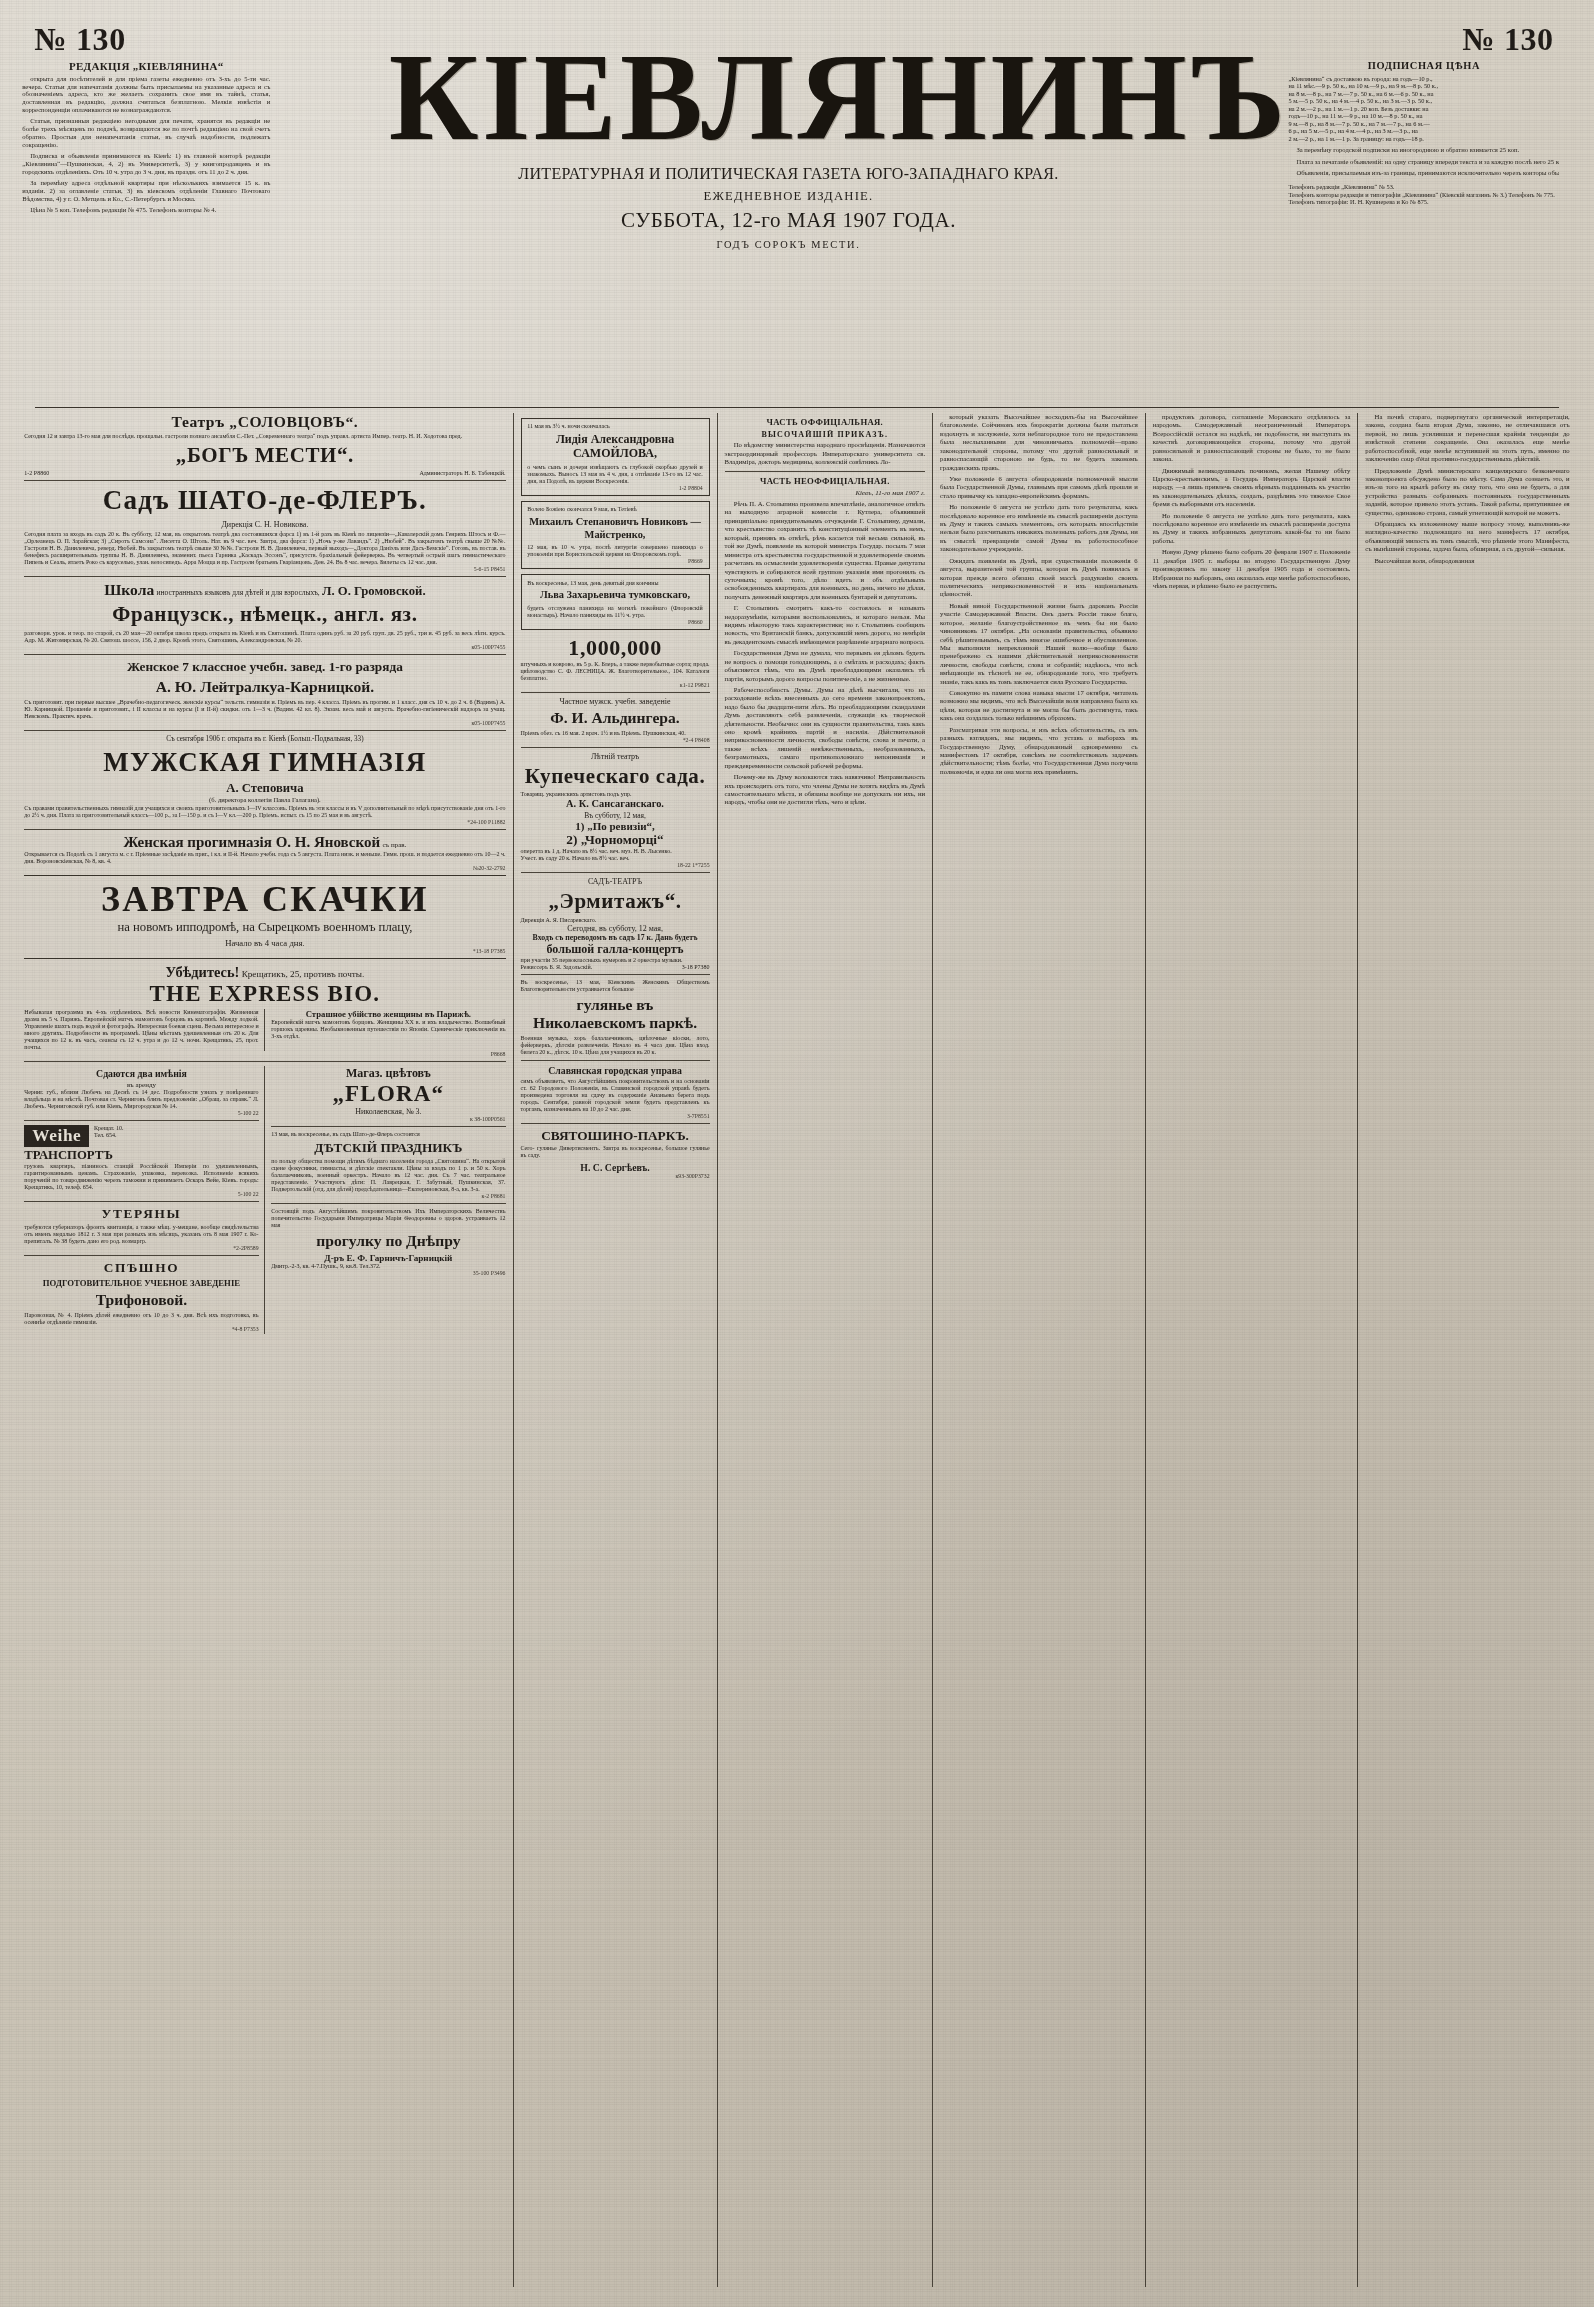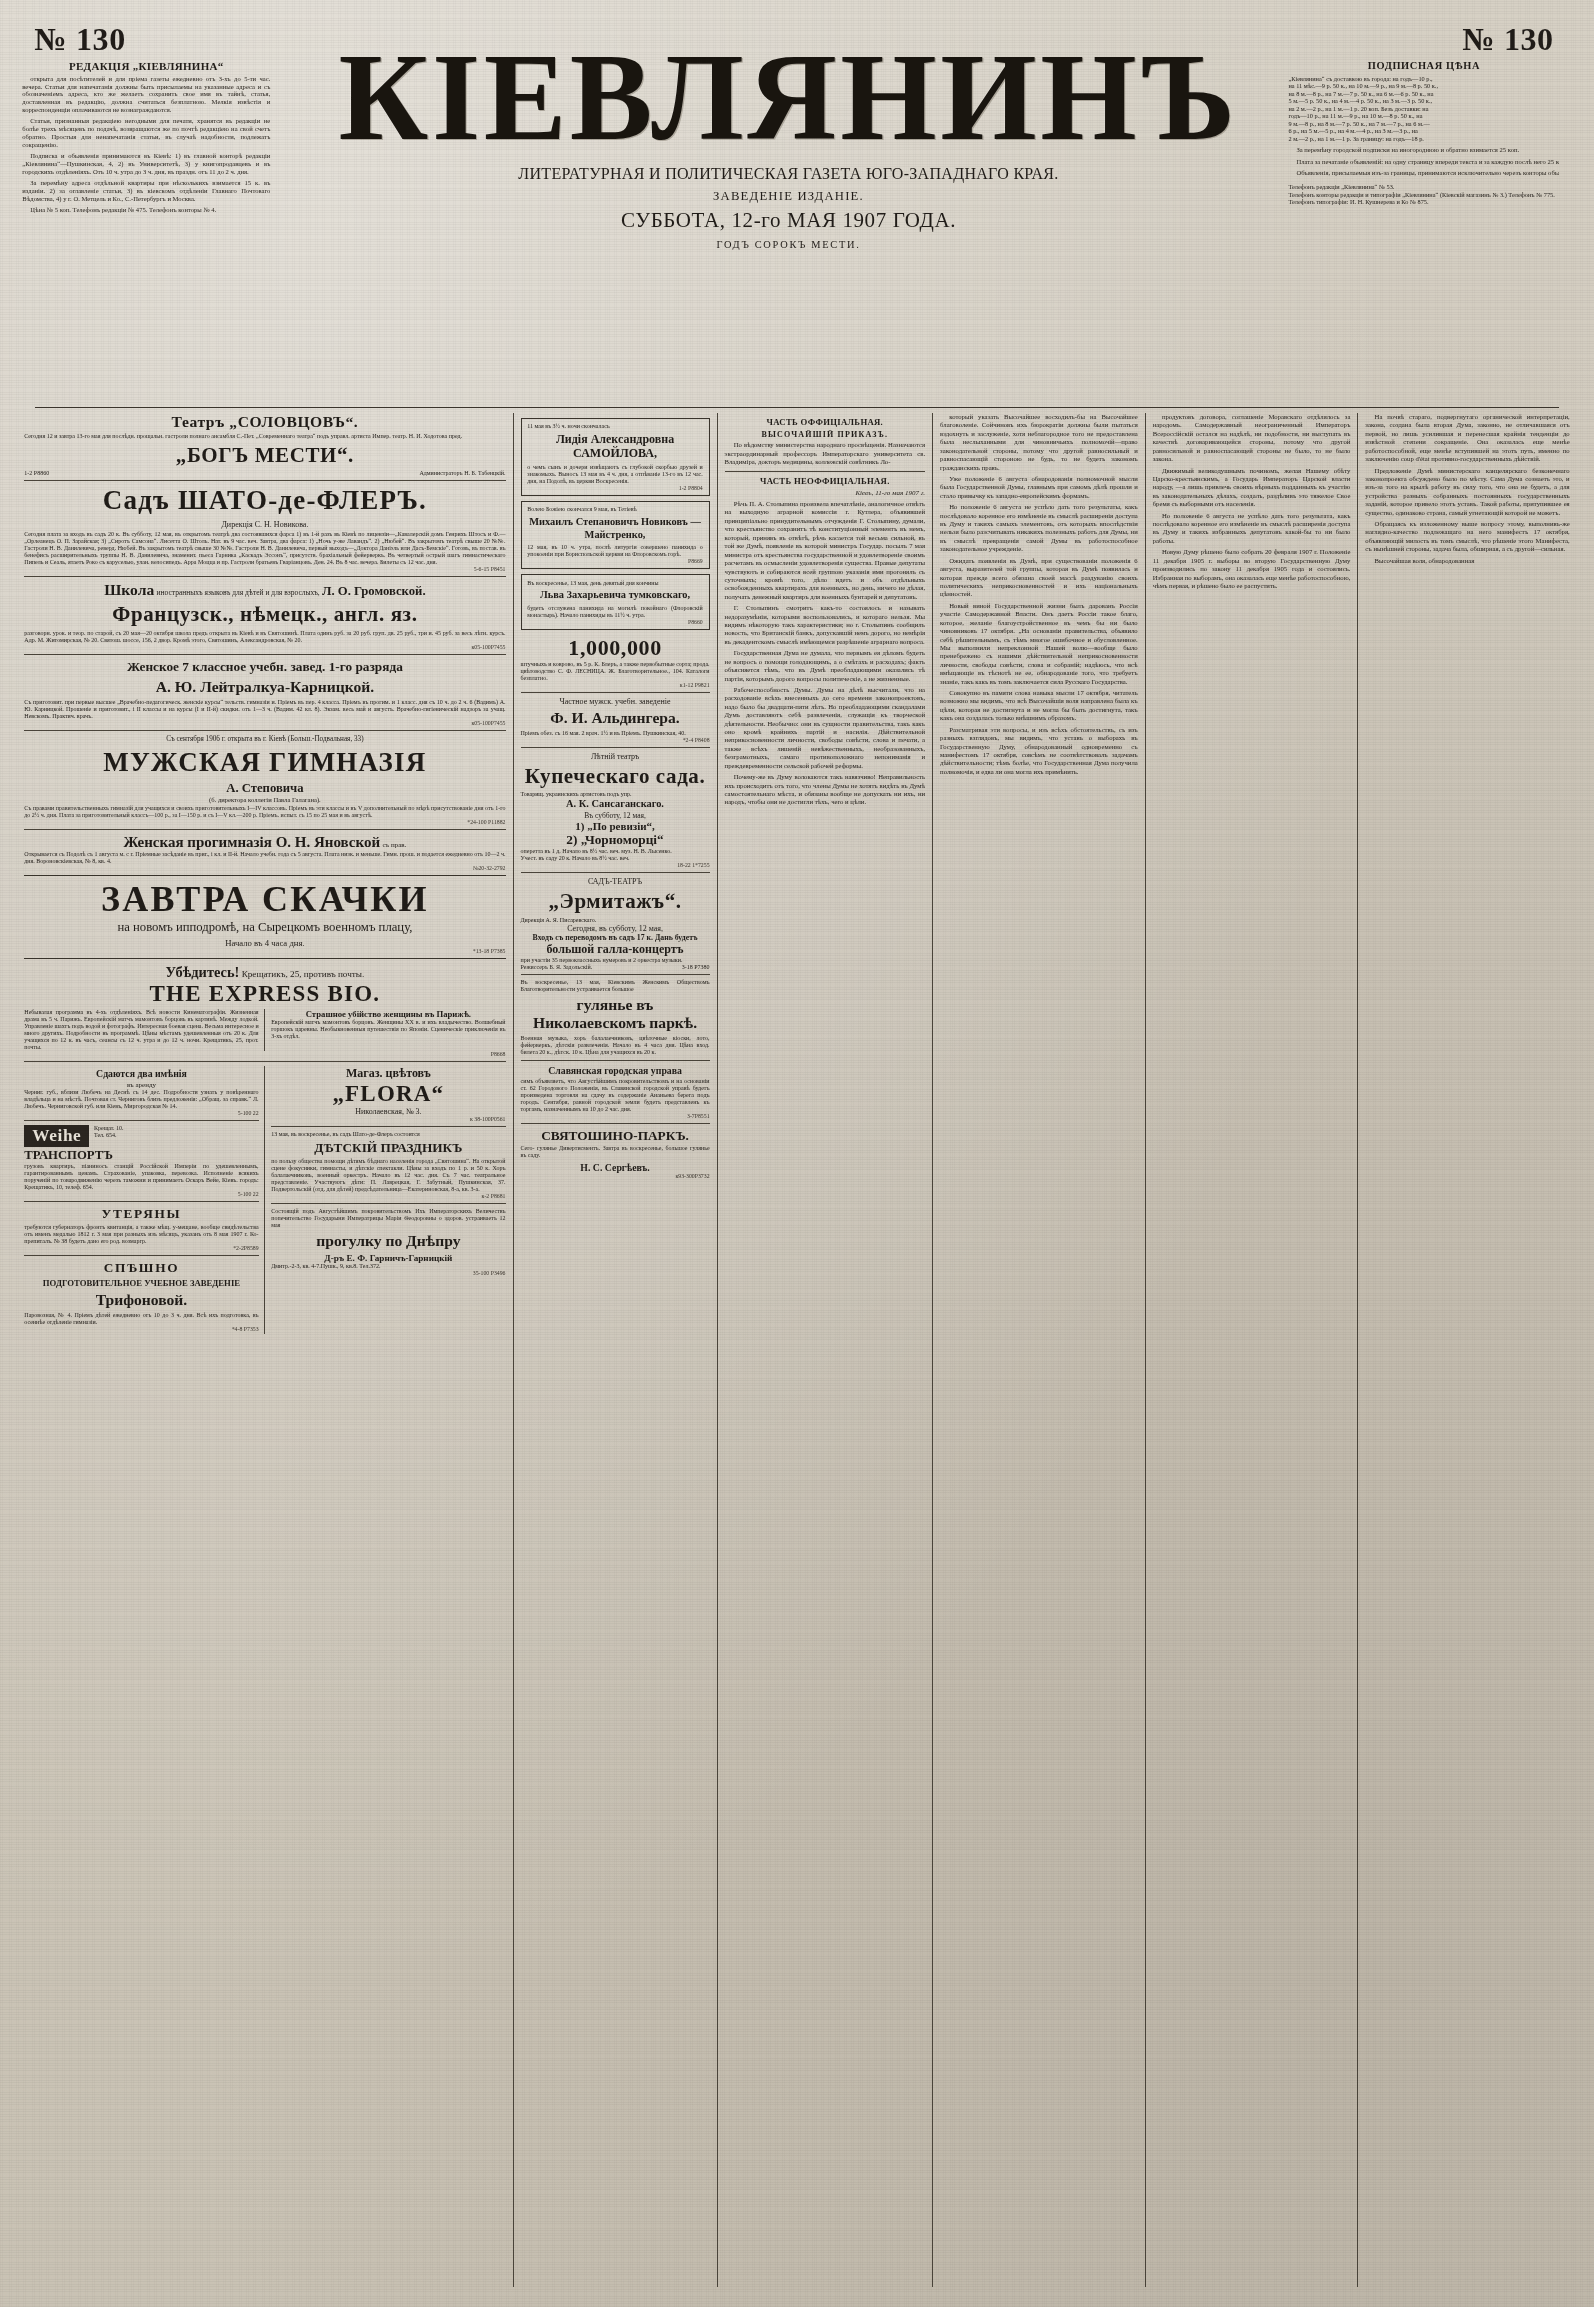--- a/index.html
+++ b/index.html
@@ -69,20 +69,21 @@
     position:absolute; left: 271px; right: 288px; top: 23px; text-align:center;
   }
   .logo {
     font-family:"Liberation Serif", serif;
     font-weight: bold;
     font-size: 124px;
     line-height: 0.96;
     letter-spacing: 3.5px;
     color:#19150f;
     text-shadow: 1.2px 1.2px 0 rgba(90,80,65,.35), -0.6px 0 0 rgba(255,255,255,.25);
+    text-align: right;
   }
   .sub1 { font-size: 16px; margin-top: 8px; letter-spacing: 0.3px; }
   .sub2 { font-size: 12.7px; margin-top: 5.8px; letter-spacing: 1.2px; }
   .sub3 { font-size: 21px; margin-top: 4px; letter-spacing: 0.6px; }
   .sub4 { font-size: 10.4px; margin-top: 5.8px; letter-spacing: 1.7px; }
 
   .mh-rule { position:absolute; left:17.3px; right:17.3px; bottom: 4.6px; border-top:1.2px solid #3a342c; }
 
   
   .cols {
@@ -168,21 +169,21 @@
         <p>Статьи, признанныя редакціею негодными для печати, хранятся въ редакціи не болѣе трехъ мѣсяцевъ по подачѣ, возвращаются же по почтѣ редакціею на свой счетъ обратно. Простыя для ненапечатанія статьи, въ случаѣ надобности, подлежатъ сокращенію.</p>
         <p>Подписка и объявленія принимаются въ Кіевѣ: 1) въ главной конторѣ редакціи „Кіевлянина“—Пушкинская, 4, 2) въ Университетѣ, 3) у книгопродавцевъ и въ городскихъ отдѣленіяхъ. Отъ 10 ч. утра до 3 ч. дня, въ праздн. отъ 11 до 2 ч. дня.</p>
         <p>За перемѣну адреса отдѣльной квартиры при нѣсколькихъ взимается 15 к. въ изданіи. 2) за оглавленіе статьи, 3) въ кіевскомъ отдѣленіи Главнаго Почтоваго Вѣдомства, 4) у г. О. Метцель и Ко., С.-Петербургъ и Москва.</p>
         <p>Цѣна № 5 коп. Телефонъ редакціи № 475. Телефонъ конторы № 4.</p>
       </div>
     </div>
 
     <div class="mh-center">
       <div class="logo">КІЕВЛЯНИНЪ</div>
       <div class="sub1">ЛИТЕРАТУРНАЯ И ПОЛИТИЧЕСКАЯ ГАЗЕТА ЮГО-ЗАПАДНАГО КРАЯ.</div>
-      <div class="sub2">ЗАВЕДЕНІЕ ИЗДАНІЕ.</div>
+      <div class="sub2">ЕЖЕДНЕВНОЕ ИЗДАНІЕ.</div>
       <div class="sub3">СУББОТА, 12-го МАЯ 1907 ГОДА.</div>
       <div class="sub4">ГОДЪ СОРОКЪ МЕСТИ.</div>
     </div>
 
     <div class="mh-right">
       <div class="ttl">ПОДПИСНАЯ ЦѢНА</div>
       <div class="rates">
         <div>„Кіевлянина“ съ доставкою въ города: на годъ—10 р.,</div>
         <div>на 11 мѣс.—9 р. 50 к., на 10 м.—9 р., на 9 м.—8 р. 50 к.,</div>
         <div>на 8 м.—8 р., на 7 м.—7 р. 50 к., на 6 м.—6 р. 50 к., на</div>

